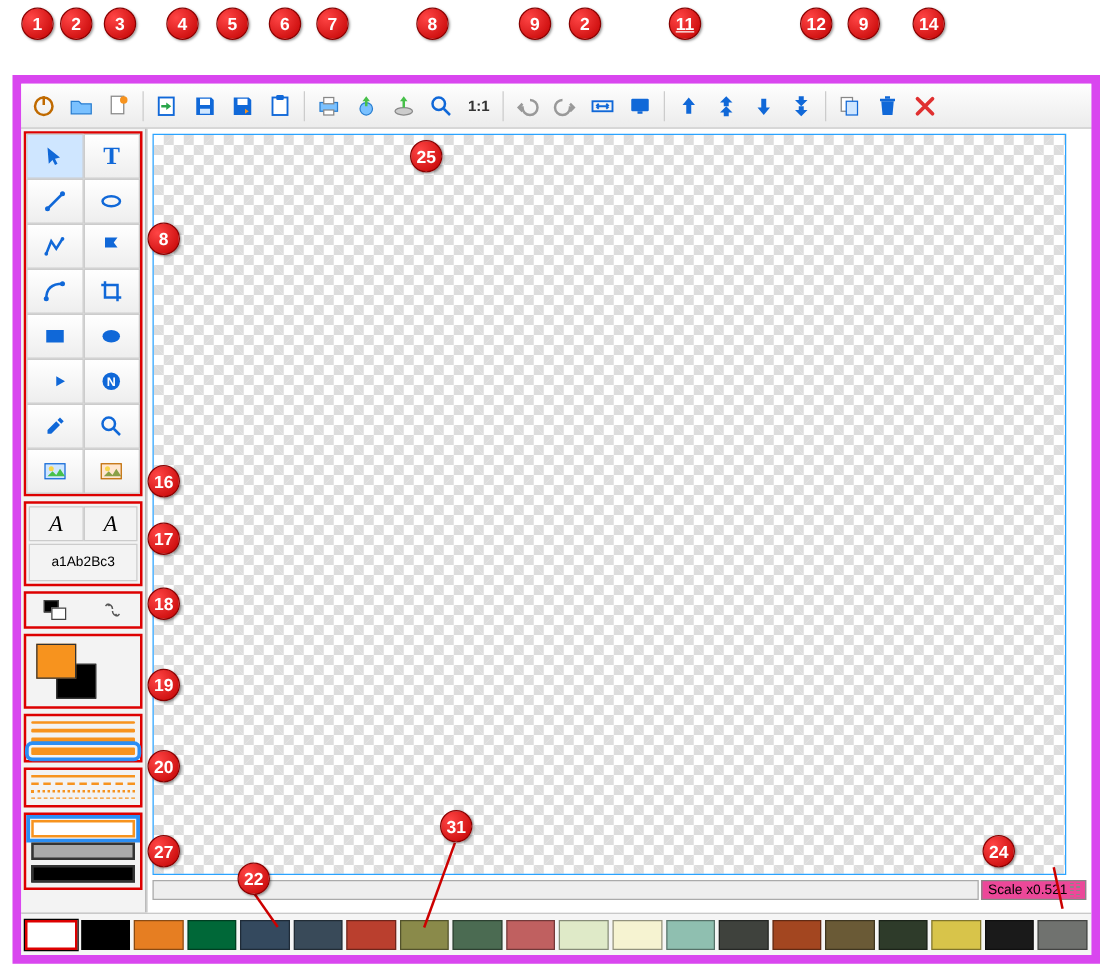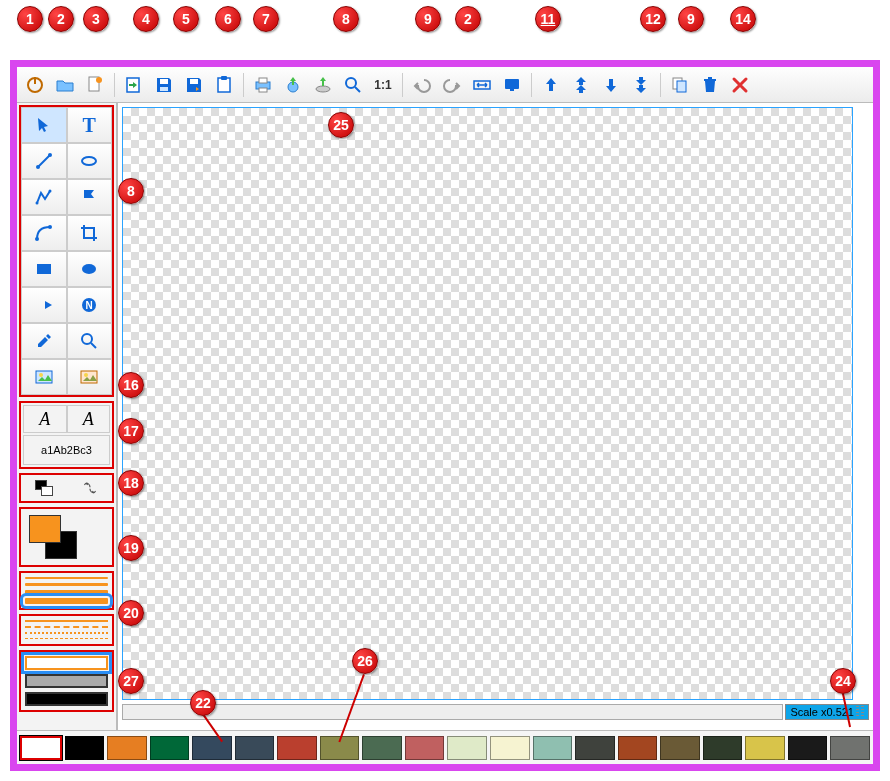--- a/index.html
+++ b/index.html
@@ -157,21 +157,21 @@
     cursor:pointer;
   }
   .hscroll-left{ right:70px;}
   .hscroll-right{ right:50px;}
   .scalebox {
     position:absolute;
     right:4px; bottom:10px;
     height:16px;
     padding:0 4px;
     border:1px solid #888;
-    background:#0ea5e9;
+    background:#ec4899;
     font-size:11px;
     display:flex;align-items:center;
     gap:2px;
   }
   .scalebox .grip{display:inline-block;width:3px;height:12px;background:repeating-linear-gradient(#888,#888 1px,transparent 1px,transparent 3px);}
 
   
   .palette {
     height:34px;
     border-top:1px solid #bbb;
@@ -235,22 +235,22 @@
 <div class="badge" style="left:678px;top:6px;">9</div>
 <div class="badge" style="left:730px;top:6px;">14</div>
 <div class="badge" style="left:118px;top:178px;">8</div>
 <div class="badge" style="left:118px;top:372px;">16</div>
 <div class="badge" style="left:118px;top:418px;">17</div>
 <div class="badge" style="left:118px;top:470px;">18</div>
 <div class="badge" style="left:118px;top:535px;">19</div>
 <div class="badge" style="left:118px;top:600px;">20</div>
 <div class="badge" style="left:118px;top:668px;">27</div>
 <div class="badge" style="left:190px;top:690px;">22</div>
-<div class="badge" style="left:352px;top:648px;">26</div>
-<div class="badge" style="left:830px;top:668px;">24</div>
+<div class="badge" style="left:352px;top:648px;">31</div>
+<div class="badge" style="left:786px;top:668px;">24</div>
 <div class="badge" style="left:328px;top:112px;">25</div>
 
 <div class="cline" style="left:203px;top:716px;width:2px;height:32px;transform:rotate(-35deg);"></div>
 <div class="cline" style="left:363px;top:674px;width:2px;height:72px;transform:rotate(20deg);"></div>
 <div class="cline" style="left:842px;top:694px;width:2px;height:34px;transform:rotate(-12deg);"></div>
 
 <div class="app">
 
   <div class="topbar">
     <div class="tbtn">

